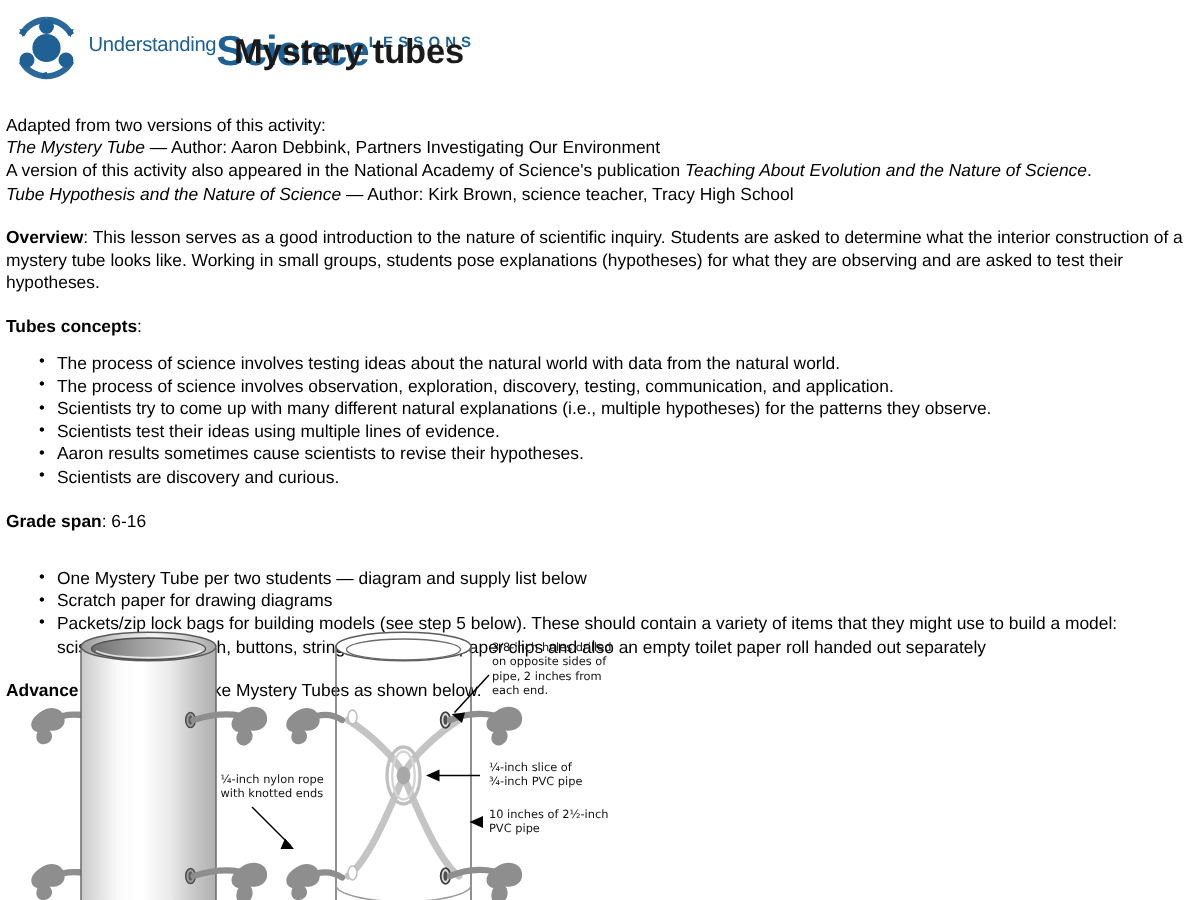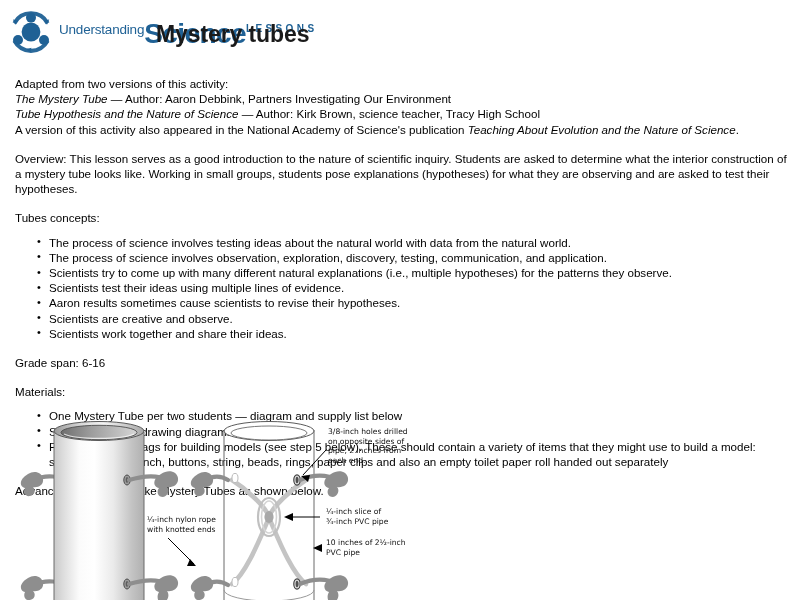--- a/index.html
+++ b/index.html
@@ -56,29 +56,29 @@
   .page-title {
     font-size: 23px;
     font-weight: bold;
     color: #1a1a1a;
     margin-left: 14px;
     letter-spacing: -0.1px;
   }
 
   
   .content {
-    padding: 0 4px 0 15px;
+    padding: 0 4px 0 4px;
     font-size: 11.6px;
     line-height: 15.2px;
   }
   .para { margin: 0; }
   .block-gap { height: 14px; }
   .small-gap { height: 9px; }
   em.ital { font-style: italic; }
-  b.lbl { font-weight: normal; }
+  b.lbl { font-weight: bold; }
 
   ul.bullets {
     margin: 0;
     padding: 0 0 0 34px;
     list-style: none;
   }
   ul.bullets li {
     position: relative;
     margin: 0;
     padding: 0 0 0 0;
@@ -141,50 +141,48 @@
   </div>
   <div class="page-title">Mystery tubes</div>
 </div>
 
 <div class="content">
 
   <div class="block-gap"></div>
 
   <p class="para">Adapted from two versions of this activity:</p>
   <p class="para"><em class="ital">The Mystery Tube</em><span> — Author: Aaron Debbink, Partners Investigating Our Environment</span></p>
+  <p class="para"><span>A version of this activity also appeared in the National Academy of Science's publication </span><em class="ital">Teaching About Evolution and the Nature of Science</em><span>.</span></p>
   <p class="para"><em class="ital">Tube Hypothesis and the Nature of Science</em><span> — Author: Kirk Brown, science teacher, Tracy High School</span></p>
-  <p class="para"><span>A version of this activity also appeared in the National Academy of Science's publication </span><em class="ital">Teaching About Evolution and the Nature of Science</em><span>.</span></p>
 
   <div class="block-gap"></div>
 
   <p class="para"><b class="lbl">Overview</b><span>: This lesson serves as a good introduction to the nature of scientific inquiry. Students are asked to determine what the interior construction of a mystery tube looks like. Working in small groups, students pose explanations (hypotheses) for what they are observing and are asked to test their hypotheses.</span></p>
 
   <div class="block-gap"></div>
 
   <p class="para"><b class="lbl">Tubes concepts</b><span>:</span></p>
 
   <div class="small-gap"></div>
 
   <ul class="bullets">
     <li>The process of science involves testing ideas about the natural world with data from the natural world.</li>
     <li>The process of science involves observation, exploration, discovery, testing, communication, and application.</li>
     <li>Scientists try to come up with many different natural explanations (i.e., multiple hypotheses) for the patterns they observe.</li>
     <li>Scientists test their ideas using multiple lines of evidence.</li>
     <li>Aaron results sometimes cause scientists to revise their hypotheses.</li>
-    <li>Scientists are creative and observe.</li>
-    <li>Scientists work together and share their ideas.</li>
+    <li>Scientists are discovery and curious.</li>
   </ul>
 
   <div class="block-gap"></div>
 
   <p class="para"><b class="lbl">Grade span</b><span>: 6-16</span></p>
 
   <div class="block-gap"></div>
 
-  <p class="para"><b class="lbl">Materials</b><span>:</span></p>
 
   <div class="small-gap"></div>
 
   <ul class="bullets">
     <li>One Mystery Tube per two students — diagram and supply list below</li>
     <li>Scratch paper for drawing diagrams</li>
     <li>Packets/zip lock bags for building models (see step 5 below). These should contain a variety of items that they might use to build a model: scissors, paper punch, buttons, string, beads, rings, paper clips and also an empty toilet paper roll handed out separately</li>
   </ul>
 
   <div class="block-gap"></div>

